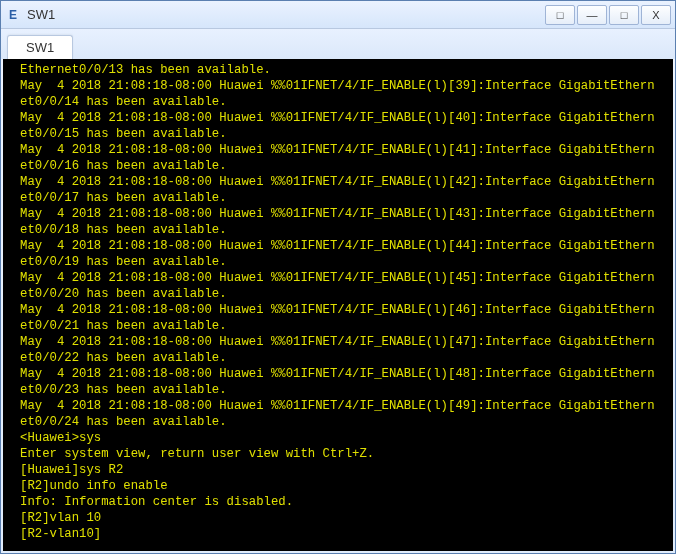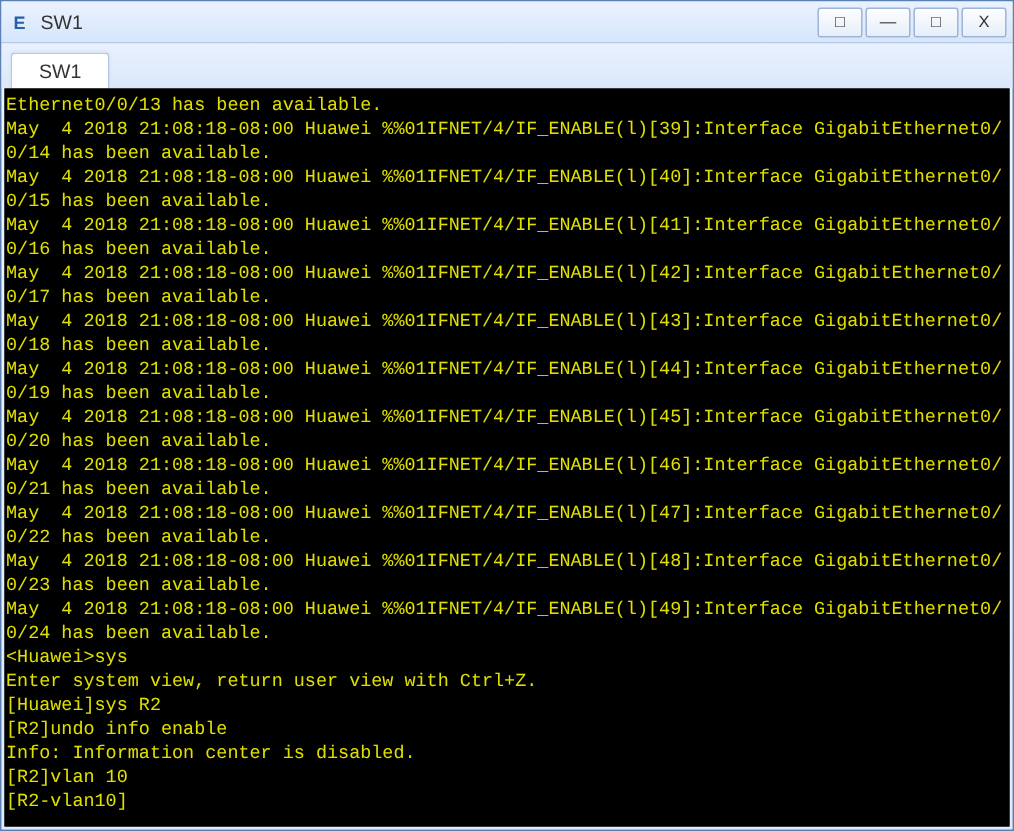--- a/index.html
+++ b/index.html
@@ -66,21 +66,21 @@
     border-radius: 3px 3px 0 0;
     box-shadow: 0 -1px 2px rgba(0,0,0,0.05);
   }
   .terminal {
     flex: 1;
     background: #000;
     color: #e0e000;
     font-family: "Consolas", "Courier New", monospace;
     font-size: 12.3px;
     line-height: 16px;
-    padding: 2px 0;
+    padding: 2px 16px;
     overflow: hidden;
     position: relative;
     border: 1px solid #000;
     margin: 0 2px 2px 2px;
   }
   .terminal pre {
     white-space: pre-wrap;
     word-break: break-all;
     font-family: inherit;
   }

